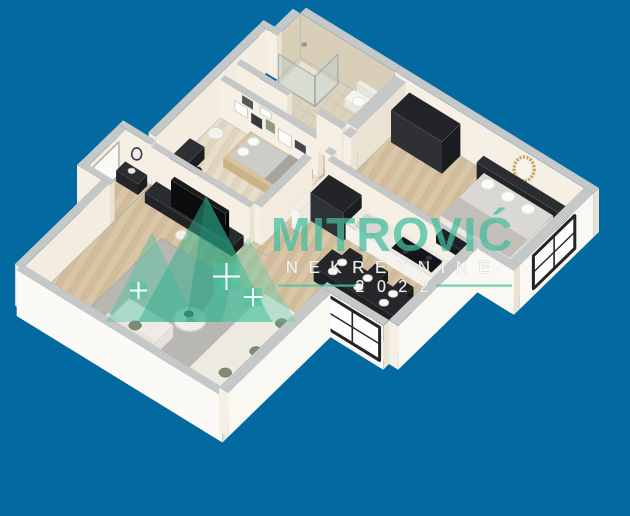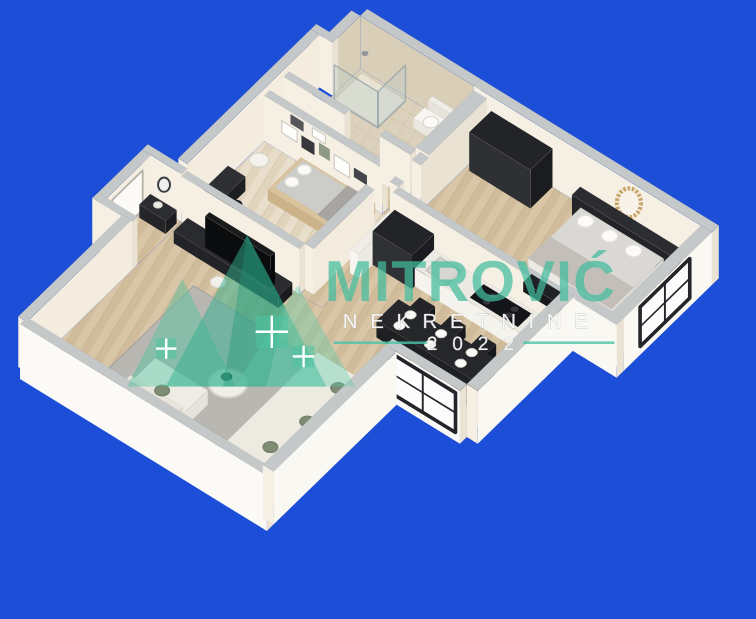--- a/index.html
+++ b/index.html
@@ -1,16 +1,16 @@
 <!DOCTYPE html>
 <html><head>
 <meta charset="utf-8">
 <style>
   html,body{margin:0;padding:0;background:#ffffff;}
-  .stage{position:relative;width:630px;height:516px;background:#1d4ed8;overflow:hidden;
+  .stage{position:relative;width:630px;height:516px;background:#0369a1;overflow:hidden;
          font-family:"Liberation Sans",sans-serif;}
   .stage svg{position:absolute;left:0;top:0;}
   text{font-family:"Liberation Sans",sans-serif;}
   .brand-text{font-weight:700;}
   .subtitle-text{font-weight:400;}
   .year-text{font-weight:400;}
 </style>
 </head>
 <body>
 

